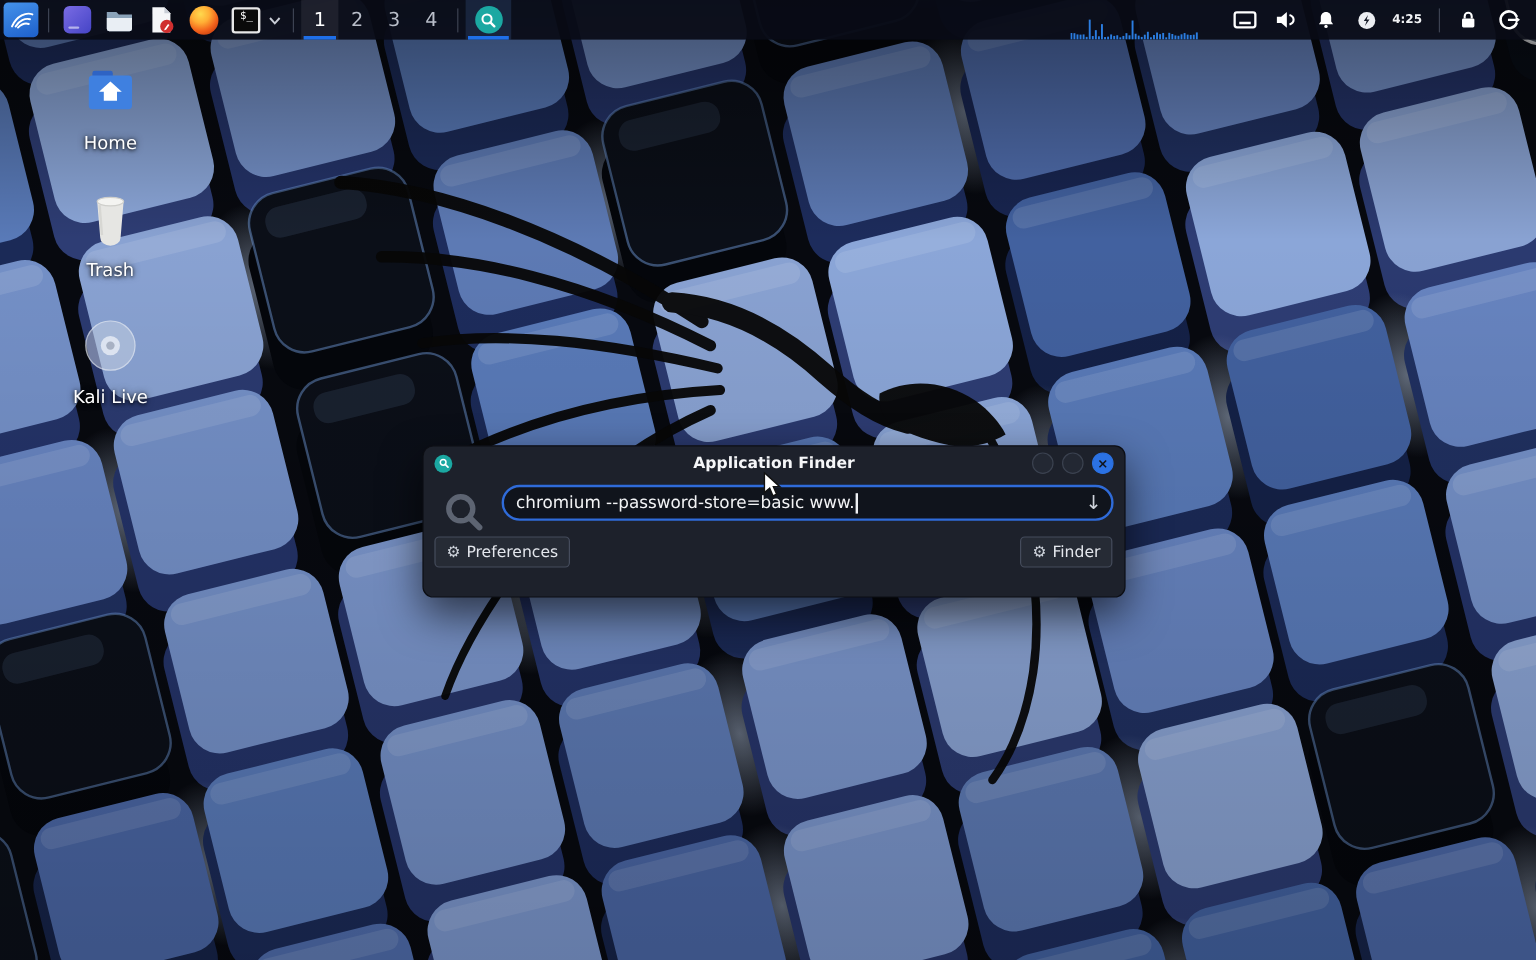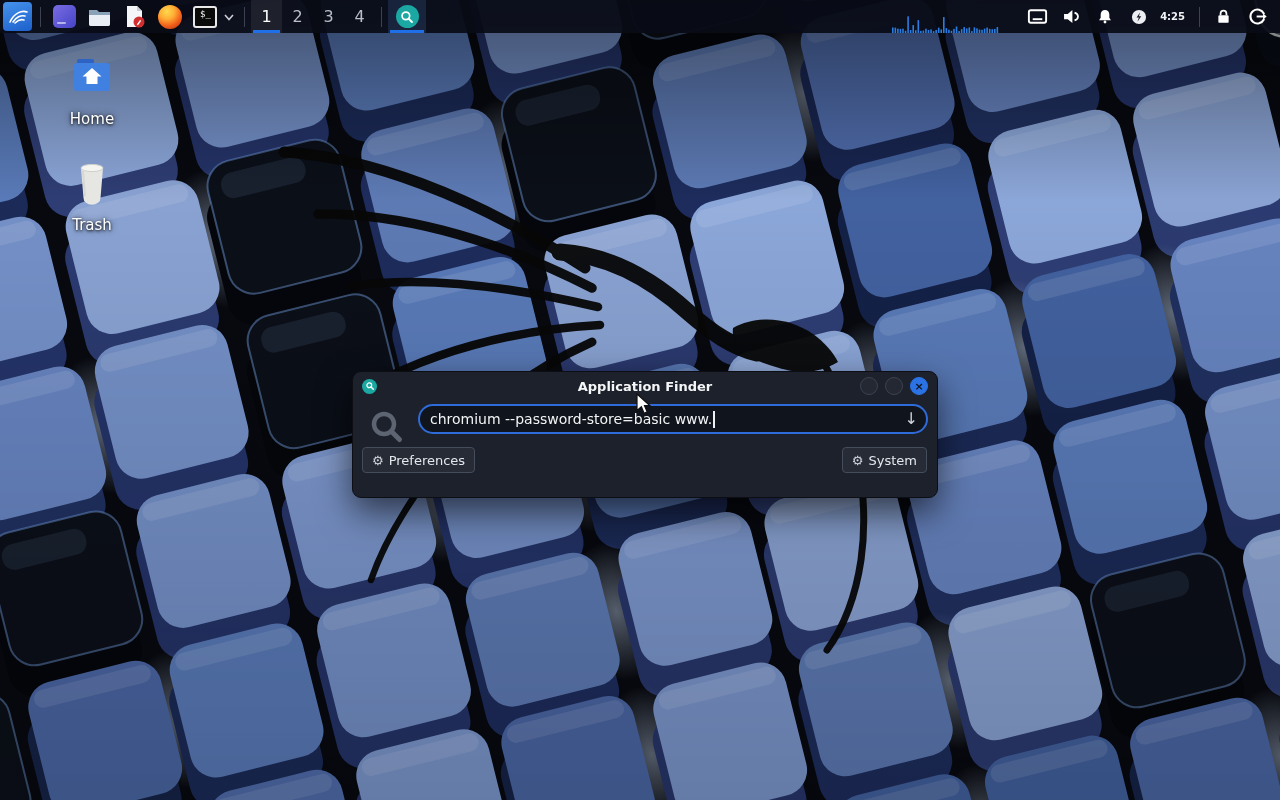--- a/index.html
+++ b/index.html
@@ -697,20 +697,29 @@
     <span class="lbl">Home</span>
   </div>
   <div class="dicon">
     <svg class="ic" viewBox="0 0 48 48">
       <path d="M13,10 h22 l-2.5,30 a5,4 0 0 1 -17,0 Z" fill="#e6e6e3"></path>
       <ellipse cx="24" cy="10" rx="11" ry="3.6" fill="#f4f4f1" stroke="#cfcfcb" stroke-width="1"></ellipse>
       <path d="M15,13 l2,25" stroke="#d7d7d3" stroke-width="2"></path>
     </svg>
     <span class="lbl">Trash</span>
   </div>
+  <div class="dicon">
+    <svg class="ic" viewBox="0 0 48 48">
+      <circle cx="24" cy="24" r="21" fill="rgba(206,214,228,0.45)"></circle>
+      <circle cx="24" cy="24" r="20.5" fill="none" stroke="rgba(240,244,250,0.5)" stroke-width="1"></circle>
+      <circle cx="24" cy="24" r="8" fill="rgba(238,242,248,0.75)"></circle>
+      <circle cx="24" cy="24" r="3.5" fill="rgba(140,150,170,0.65)"></circle>
+    </svg>
+    <span class="lbl">Kali Live</span>
+  </div>
 
   <section class="dialog">
     <div class="titlebar">
       <span class="title">Application Finder</span>
       <span class="tb-ic">
         <svg width="10" height="10" viewBox="0 0 21 21">
           <circle cx="9" cy="9" r="5" stroke="#fff" stroke-width="2.6" fill="none"></circle>
           <line x1="12.6" y1="12.6" x2="17.5" y2="17.5" stroke="#fff" stroke-width="3" stroke-linecap="round"></line>
         </svg>
       </span>
@@ -732,21 +741,21 @@
           <span class="caret"></span>
         <span class="in-arrow">↓</span>
       </div>
       <div class="btnrow">
         <button class="fbtn">
           <span class="g">⚙</span>
           <span>Preferences</span>
         </button>
         <button class="fbtn launch">
           <span class="g">⚙</span>
-          <span>System</span>
+          <span>Finder</span>
         </button>
       </div>
     </div>
   </section>
 
   <svg class="cursor" width="20" height="22" viewBox="0 0 20 22">
     <path d="M1,1 L1,17.5 L5.4,13.8 L8.1,20.2 L11.2,18.9 L8.5,12.7 L14,12.7 Z" fill="#fff" stroke="#111" stroke-width="1.2"></path>
   </svg>
 
 </div>

